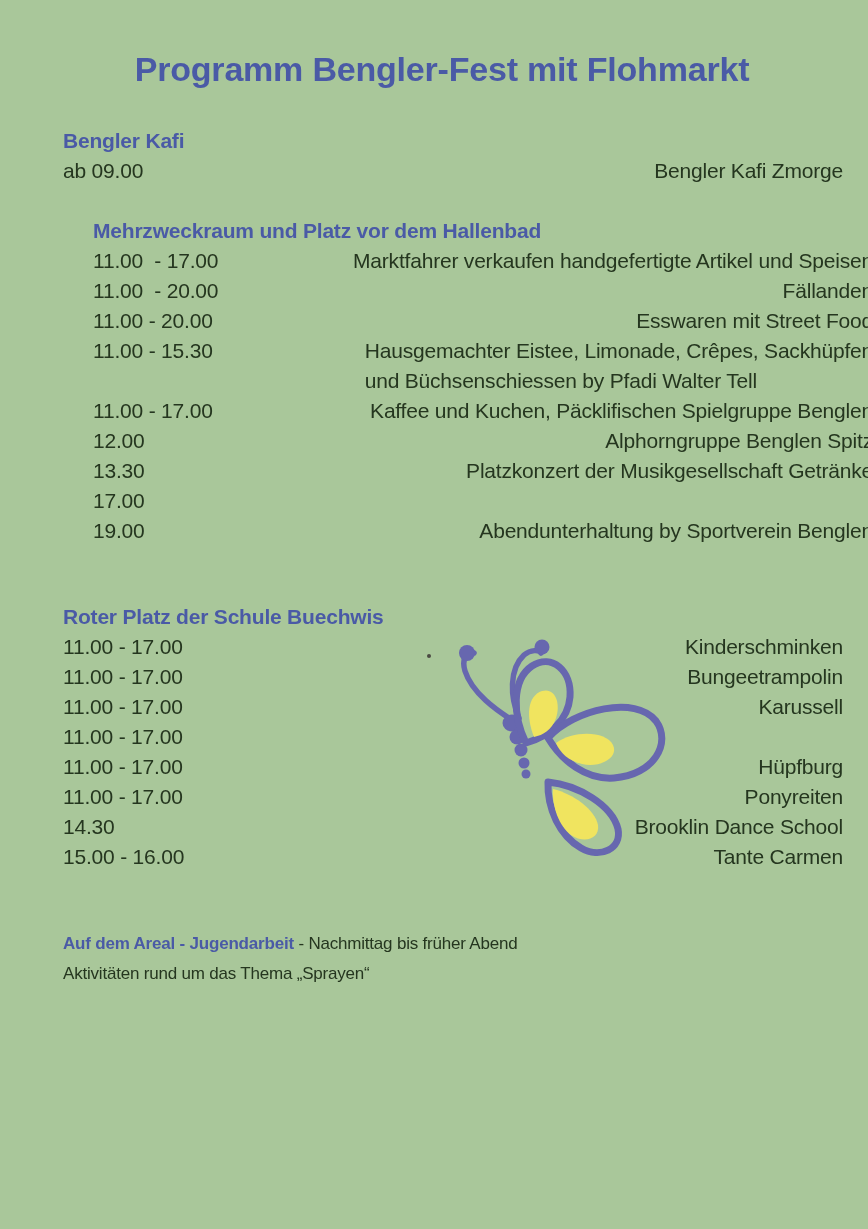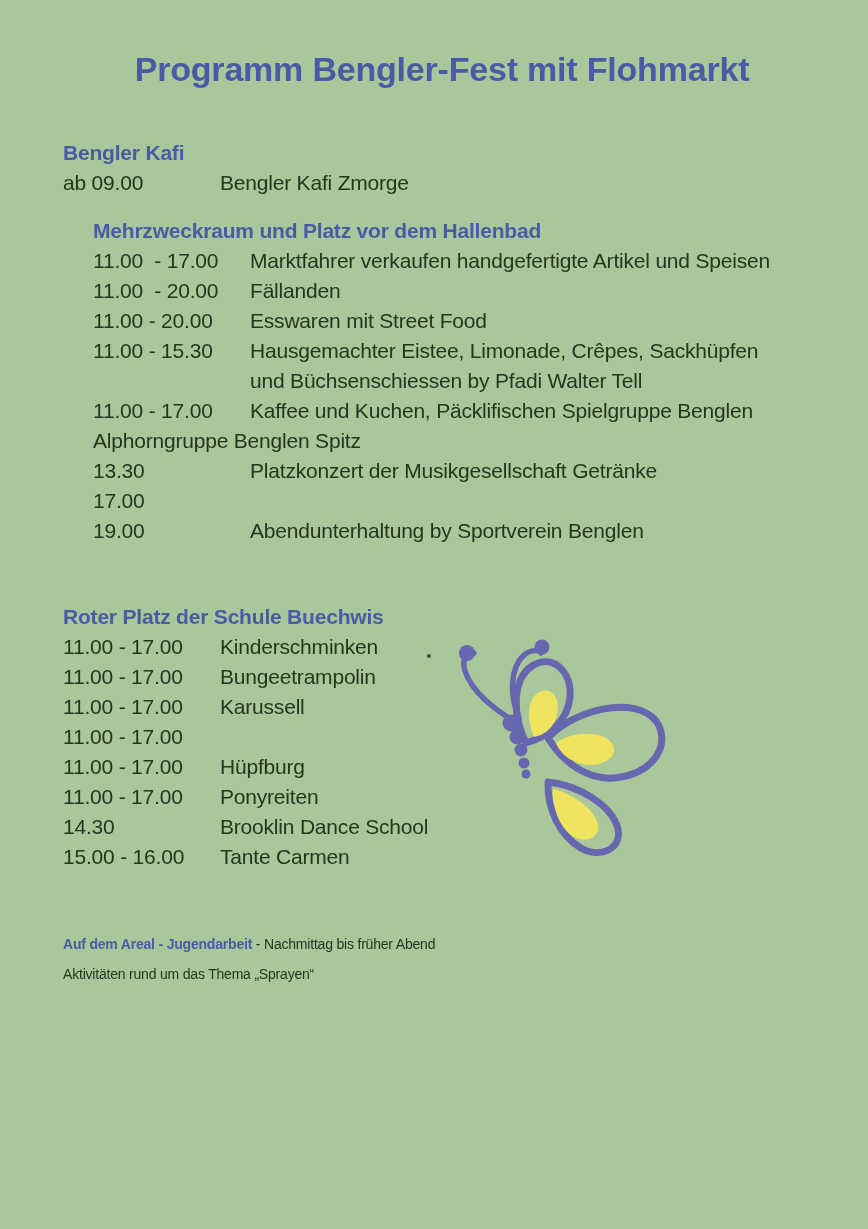--- a/index.html
+++ b/index.html
@@ -45,38 +45,39 @@
     color: var(--accent-blue);
     line-height: 30px;
     letter-spacing: -0.2px;
   }
   .rows { margin-top: 0; }
   .row {
     display: flex;
     font-size: 21px;
     line-height: 30px;
     letter-spacing: -0.2px;
+    justify-content: space-between;
   }
   .time {
     flex: none;
     width: 157px;
     white-space: pre;
   }
   .act {
     white-space: pre-line;
   }
-  #section-1 { top: 126px; margin-top: 12px; }
+  #section-1 { top: 126px; }
   #section-2 { top: 216px; margin-left: 30px; }
   #section-3 { top: 602px; }
   .footer {
     position: absolute;
     left: 63px;
     top: 929px;
     width: 780px;
-    font-size: 14px;
+    font-size: 17px;
     line-height: 30px;
     letter-spacing: -0.2px;
   }
   .footer-heading {
     color: var(--accent-blue);
     font-weight: bold;
   }
   .butterfly {
     position: absolute;
     left: 414px;
@@ -121,20 +122,21 @@
       <div class="row">
         <span class="time">11.00 - 15.30</span>
         <span class="act">Hausgemachter Eistee, Limonade, Crêpes, Sackhüpfen
 und Büchsenschiessen by Pfadi Walter Tell</span>
       </div>
       <div class="row">
         <span class="time">11.00 - 17.00</span>
         <span class="act">Kaffee und Kuchen, Päcklifischen Spielgruppe Benglen</span>
       </div>
       <div class="row">
+        <span class="time">12.00</span>
         <span class="act">Alphorngruppe Benglen Spitz</span>
       </div>
       <div class="row">
         <span class="time">13.30</span>
         <span class="act">Platzkonzert der Musikgesellschaft Getränke</span>
       </div>
       <div class="row">
         <span class="time">17.00</span>
       </div>
       <div class="row">

